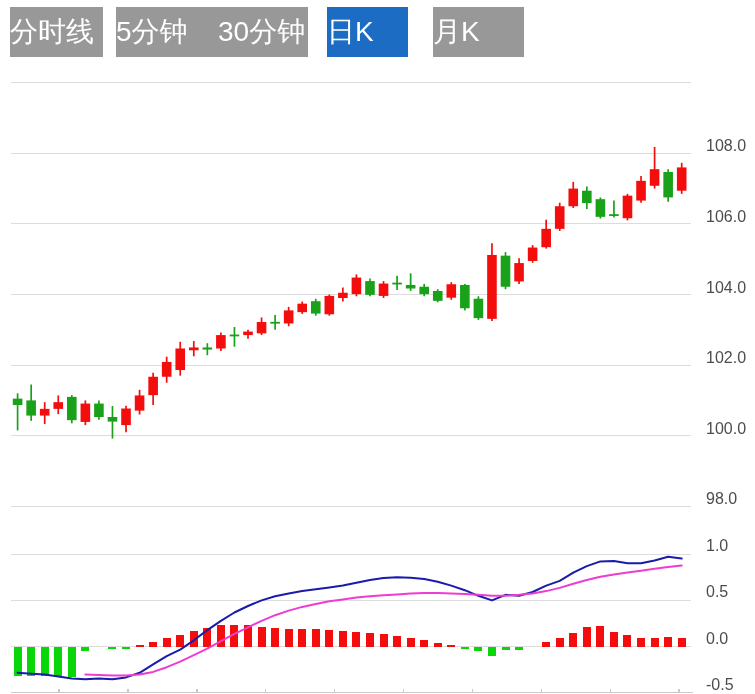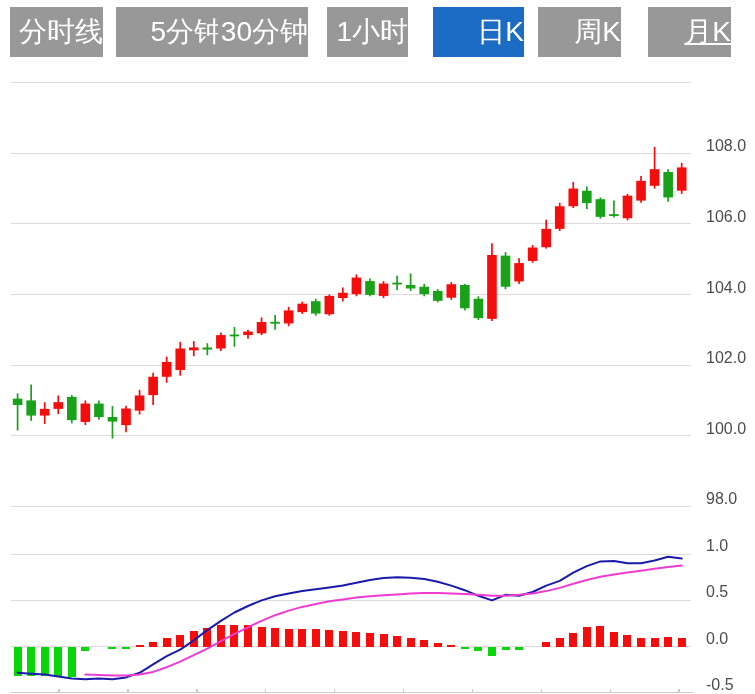--- a/index.html
+++ b/index.html
@@ -3,44 +3,42 @@
 <meta charset="utf-8">
 <style>
   html,body{margin:0;padding:0;background:#fff;}
   body{width:755px;height:694px;overflow:hidden;font-family:"Liberation Sans",sans-serif;}
   .screen{position:relative;width:755px;height:694px;background:#fff;}
   .tabbar{position:absolute;left:0;top:0;width:755px;height:62px;z-index:2;}
   .tab{
     position:absolute;top:7px;height:50px;
     background:#989898;color:#ffffff;border:none;
     font-family:"Liberation Sans",sans-serif;font-size:28px;line-height:50px;
-    text-align:right;padding:0;cursor:pointer;display:block;white-space:nowrap;
+    text-align:left;padding:0;cursor:pointer;display:block;white-space:nowrap;
   }
   .tab.active{background:#1b6cc2;}
   .tab:nth-child(1){left:10px;width:93px;}
   .tab:nth-child(2){left:116px;width:106px;}
   .tab:nth-child(3){left:218px;width:90px;}
   .tab:nth-child(4){left:327px;width:81px;}
   .tab:nth-child(5){left:433px;width:91px;}
   .tab:nth-child(6){left:538px;width:83px;}
   .tab:nth-child(7){left:648px;width:83px;text-decoration:underline;}
   #chart-svg{position:absolute;left:0;top:0;z-index:1;}
   .axis-label{font-family:"Liberation Sans",sans-serif;font-size:16px;fill:#4d4d4d;}
 </style>
 </head>
 <body>
 
 <div class="screen">
   <div class="tabbar">
       <button class="tab">分时线</button>
       <button class="tab">5分钟</button>
       <button class="tab">30分钟</button>
-      <button class="tab">1小时</button>
       <button class="tab active">日K</button>
-      <button class="tab">周K</button>
       <button class="tab">月K</button>
     </div>
   <svg id="chart-svg" width="755" height="694">
       <g>
         <line x1="11" x2="691" y1="82.70000000000002" y2="82.70000000000002" stroke="#dcdcdc" stroke-width="1" shape-rendering="crispEdges"></line>
         <line x1="11" x2="691" y1="153.3" y2="153.3" stroke="#dcdcdc" stroke-width="1" shape-rendering="crispEdges"></line>
         <line x1="11" x2="691" y1="223.9" y2="223.9" stroke="#dcdcdc" stroke-width="1" shape-rendering="crispEdges"></line>
         <line x1="11" x2="691" y1="294.5" y2="294.5" stroke="#dcdcdc" stroke-width="1" shape-rendering="crispEdges"></line>
         <line x1="11" x2="691" y1="365.1" y2="365.1" stroke="#dcdcdc" stroke-width="1" shape-rendering="crispEdges"></line>
         <line x1="11" x2="691" y1="435.7" y2="435.7" stroke="#dcdcdc" stroke-width="1" shape-rendering="crispEdges"></line>

